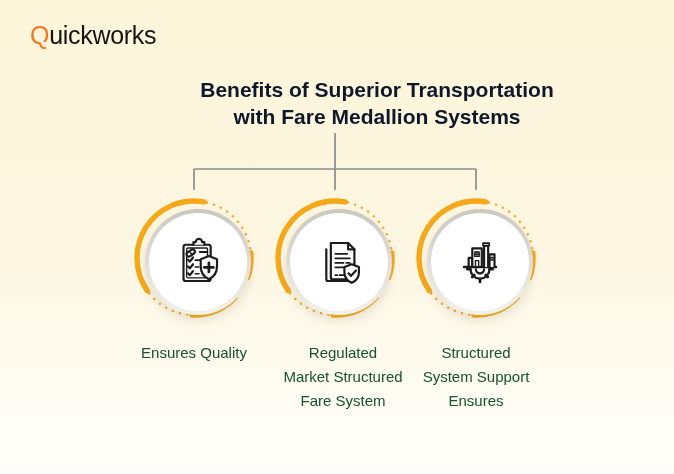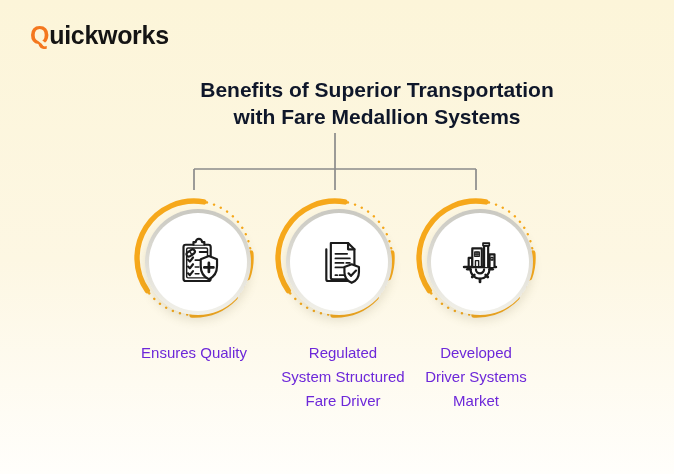--- a/index.html
+++ b/index.html
@@ -1,38 +1,38 @@
 <!DOCTYPE html>
 <html><head>
 <meta charset="utf-8">
 <style>
   html,body{margin:0;padding:0;}
   body{
     width:674px;height:474px;position:relative;overflow:hidden;
     font-family:"Liberation Sans",sans-serif;
     background:linear-gradient(180deg,#FCF5D9 0%,#FDF7E3 55%,#FFFEFB 100%);
   }
-  .logo{position:absolute;left:30px;top:21px;font-size:25px;font-weight:700;letter-spacing:-0.3px;color:#141414;}
+  .logo{position:absolute;left:30px;top:21px;font-size:25px;font-weight:400;letter-spacing:-0.3px;color:#141414;}
   .logo .q{color:#F4771E;position:relative;display:inline-block;}
   .logo .q::after{content:"";position:absolute;width:9px;height:2.6px;background:#FCF5D9;right:2px;bottom:6px;transform:rotate(38deg);}
   .title{position:absolute;left:0;top:76px;width:674px;text-align:center;
          font-size:21px;font-weight:700;color:#0f172a;line-height:27px;margin-left:40px;}
   .connectors{position:absolute;left:0;top:0;pointer-events:none;}
   .benefit-circle{position:absolute;width:120px;height:120px;top:198px;}
   .ring{position:absolute;left:0;top:0;}
   .disc{
     position:absolute;left:11px;top:11px;width:98px;height:98px;border-radius:50%;
     border:4px solid transparent;
     background:linear-gradient(#ffffff,#ffffff) padding-box,
                linear-gradient(180deg,#C9C8C1 0%,#E2E0D8 55%,#F2F1EA 100%) border-box;
     box-shadow:0 6px 10px rgba(120,110,70,0.16);
     display:flex;align-items:center;justify-content:center;
   }
   .label{position:absolute;width:190px;top:341px;text-align:center;
-         font-size:15px;font-weight:500;color:#6d28d9;line-height:24px;}
+         font-size:15px;font-weight:500;color:#14532d;line-height:24px;}
   .label span{display:block;}
 </style>
 </head>
 <body>
 
 <div class="logo">
   <span class="q">Q</span><span>uickworks</span>
 </div>
 
 <div class="title">
@@ -138,21 +138,21 @@
     </svg>
   </div>
 </div>
 
 <div class="label" style="left:99px">
   <span>Ensures Quality</span>
 </div>
 
 <div class="label" style="left:248px">
   <span>Regulated</span>
-  <span>System Structured</span>
-  <span>Fare Driver</span>
+  <span>Market Structured</span>
+  <span>Fare System</span>
 </div>
 
 <div class="label" style="left:381px">
-  <span>Developed</span>
-  <span>Driver Systems</span>
-  <span>Market</span>
+  <span>Structured</span>
+  <span>System Support</span>
+  <span>Ensures</span>
 </div>
 
 </body></html>

